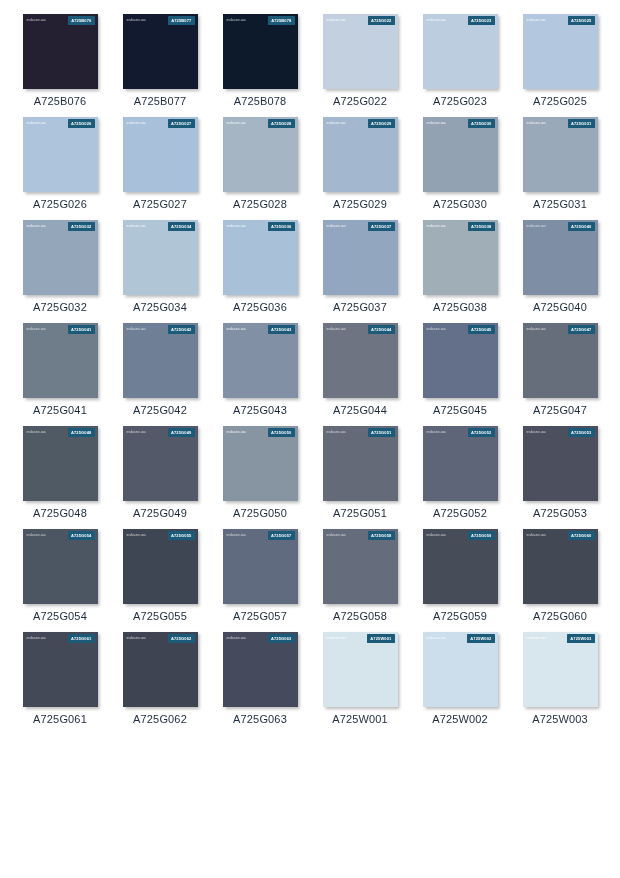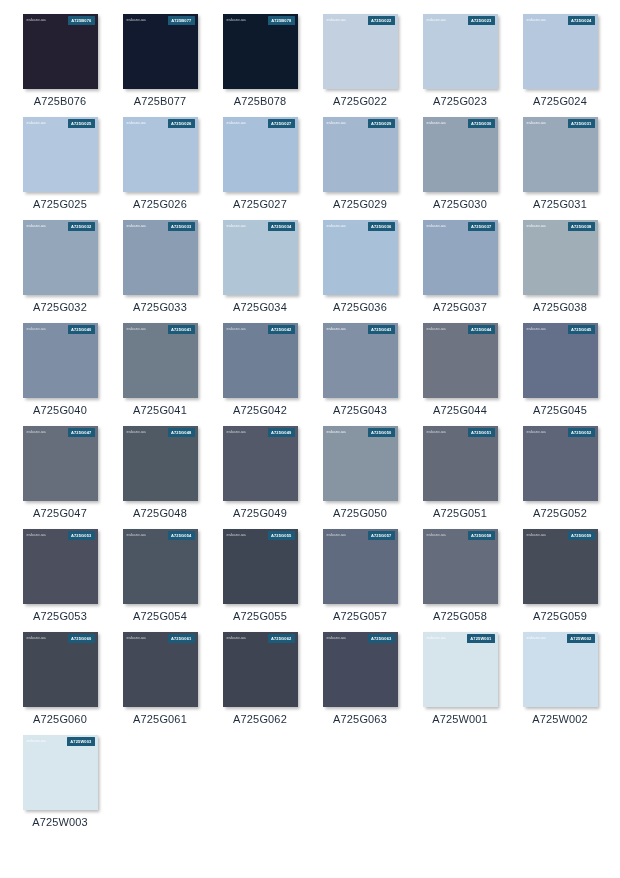--- a/index.html
+++ b/index.html
@@ -120,29 +120,20 @@
     <div class="swatch-cell">
       <div class="swatch-chip light-chip" style="background: rgb(188, 205, 223);">
         <div class="chip-header">
           <span class="chip-watermark">eskaro.ua</span>
           <span class="chip-badge" style="background: rgb(27, 91, 121);">A725G023</span>
         </div>
       </div>
       <div class="swatch-caption" style="color: rgb(29, 43, 60);">A725G023</div>
     </div>
     <div class="swatch-cell">
-      <div class="swatch-chip light-chip" style="background: rgb(181, 200, 222);">
-        <div class="chip-header">
-          <span class="chip-watermark">eskaro.ua</span>
-          <span class="chip-badge" style="background: rgb(27, 91, 121);">A725G024</span>
-        </div>
-      </div>
-      <div class="swatch-caption" style="color: rgb(29, 43, 60);">A725G024</div>
-    </div>
-    <div class="swatch-cell">
       <div class="swatch-chip light-chip" style="background: rgb(179, 200, 222);">
         <div class="chip-header">
           <span class="chip-watermark">eskaro.ua</span>
           <span class="chip-badge" style="background: rgb(27, 91, 121);">A725G025</span>
         </div>
       </div>
       <div class="swatch-caption" style="color: rgb(29, 43, 60);">A725G025</div>
     </div>
     <div class="swatch-cell">
       <div class="swatch-chip light-chip" style="background: rgb(174, 196, 221);">
@@ -156,20 +147,29 @@
     <div class="swatch-cell">
       <div class="swatch-chip light-chip" style="background: rgb(169, 192, 218);">
         <div class="chip-header">
           <span class="chip-watermark">eskaro.ua</span>
           <span class="chip-badge" style="background: rgb(27, 91, 121);">A725G027</span>
         </div>
       </div>
       <div class="swatch-caption" style="color: rgb(29, 43, 60);">A725G027</div>
     </div>
     <div class="swatch-cell">
+      <div class="swatch-chip light-chip" style="background: rgb(165, 181, 196);">
+        <div class="chip-header">
+          <span class="chip-watermark">eskaro.ua</span>
+          <span class="chip-badge" style="background: rgb(27, 91, 121);">A725G028</span>
+        </div>
+      </div>
+      <div class="swatch-caption" style="color: rgb(29, 43, 60);">A725G028</div>
+    </div>
+    <div class="swatch-cell">
       <div class="swatch-chip light-chip" style="background: rgb(163, 184, 206);">
         <div class="chip-header">
           <span class="chip-watermark">eskaro.ua</span>
           <span class="chip-badge" style="background: rgb(27, 91, 121);">A725G029</span>
         </div>
       </div>
       <div class="swatch-caption" style="color: rgb(29, 43, 60);">A725G029</div>
     </div>
     <div class="swatch-cell">
       <div class="swatch-chip light-chip" style="background: rgb(147, 162, 179);">
@@ -190,29 +190,20 @@
       <div class="swatch-caption" style="color: rgb(29, 43, 60);">A725G031</div>
     </div>
     <div class="swatch-cell">
       <div class="swatch-chip light-chip" style="background: rgb(148, 166, 186);">
         <div class="chip-header">
           <span class="chip-watermark">eskaro.ua</span>
           <span class="chip-badge" style="background: rgb(27, 91, 121);">A725G032</span>
         </div>
       </div>
       <div class="swatch-caption" style="color: rgb(29, 43, 60);">A725G032</div>
-    </div>
-    <div class="swatch-cell">
-      <div class="swatch-chip light-chip" style="background: rgb(139, 157, 178);">
-        <div class="chip-header">
-          <span class="chip-watermark">eskaro.ua</span>
-          <span class="chip-badge" style="background: rgb(27, 91, 121);">A725G033</span>
-        </div>
-      </div>
-      <div class="swatch-caption" style="color: rgb(29, 43, 60);">A725G033</div>
     </div>
     <div class="swatch-cell">
       <div class="swatch-chip light-chip" style="background: rgb(176, 197, 214);">
         <div class="chip-header">
           <span class="chip-watermark">eskaro.ua</span>
           <span class="chip-badge" style="background: rgb(27, 91, 121);">A725G034</span>
         </div>
       </div>
       <div class="swatch-caption" style="color: rgb(29, 43, 60);">A725G034</div>
     </div>

